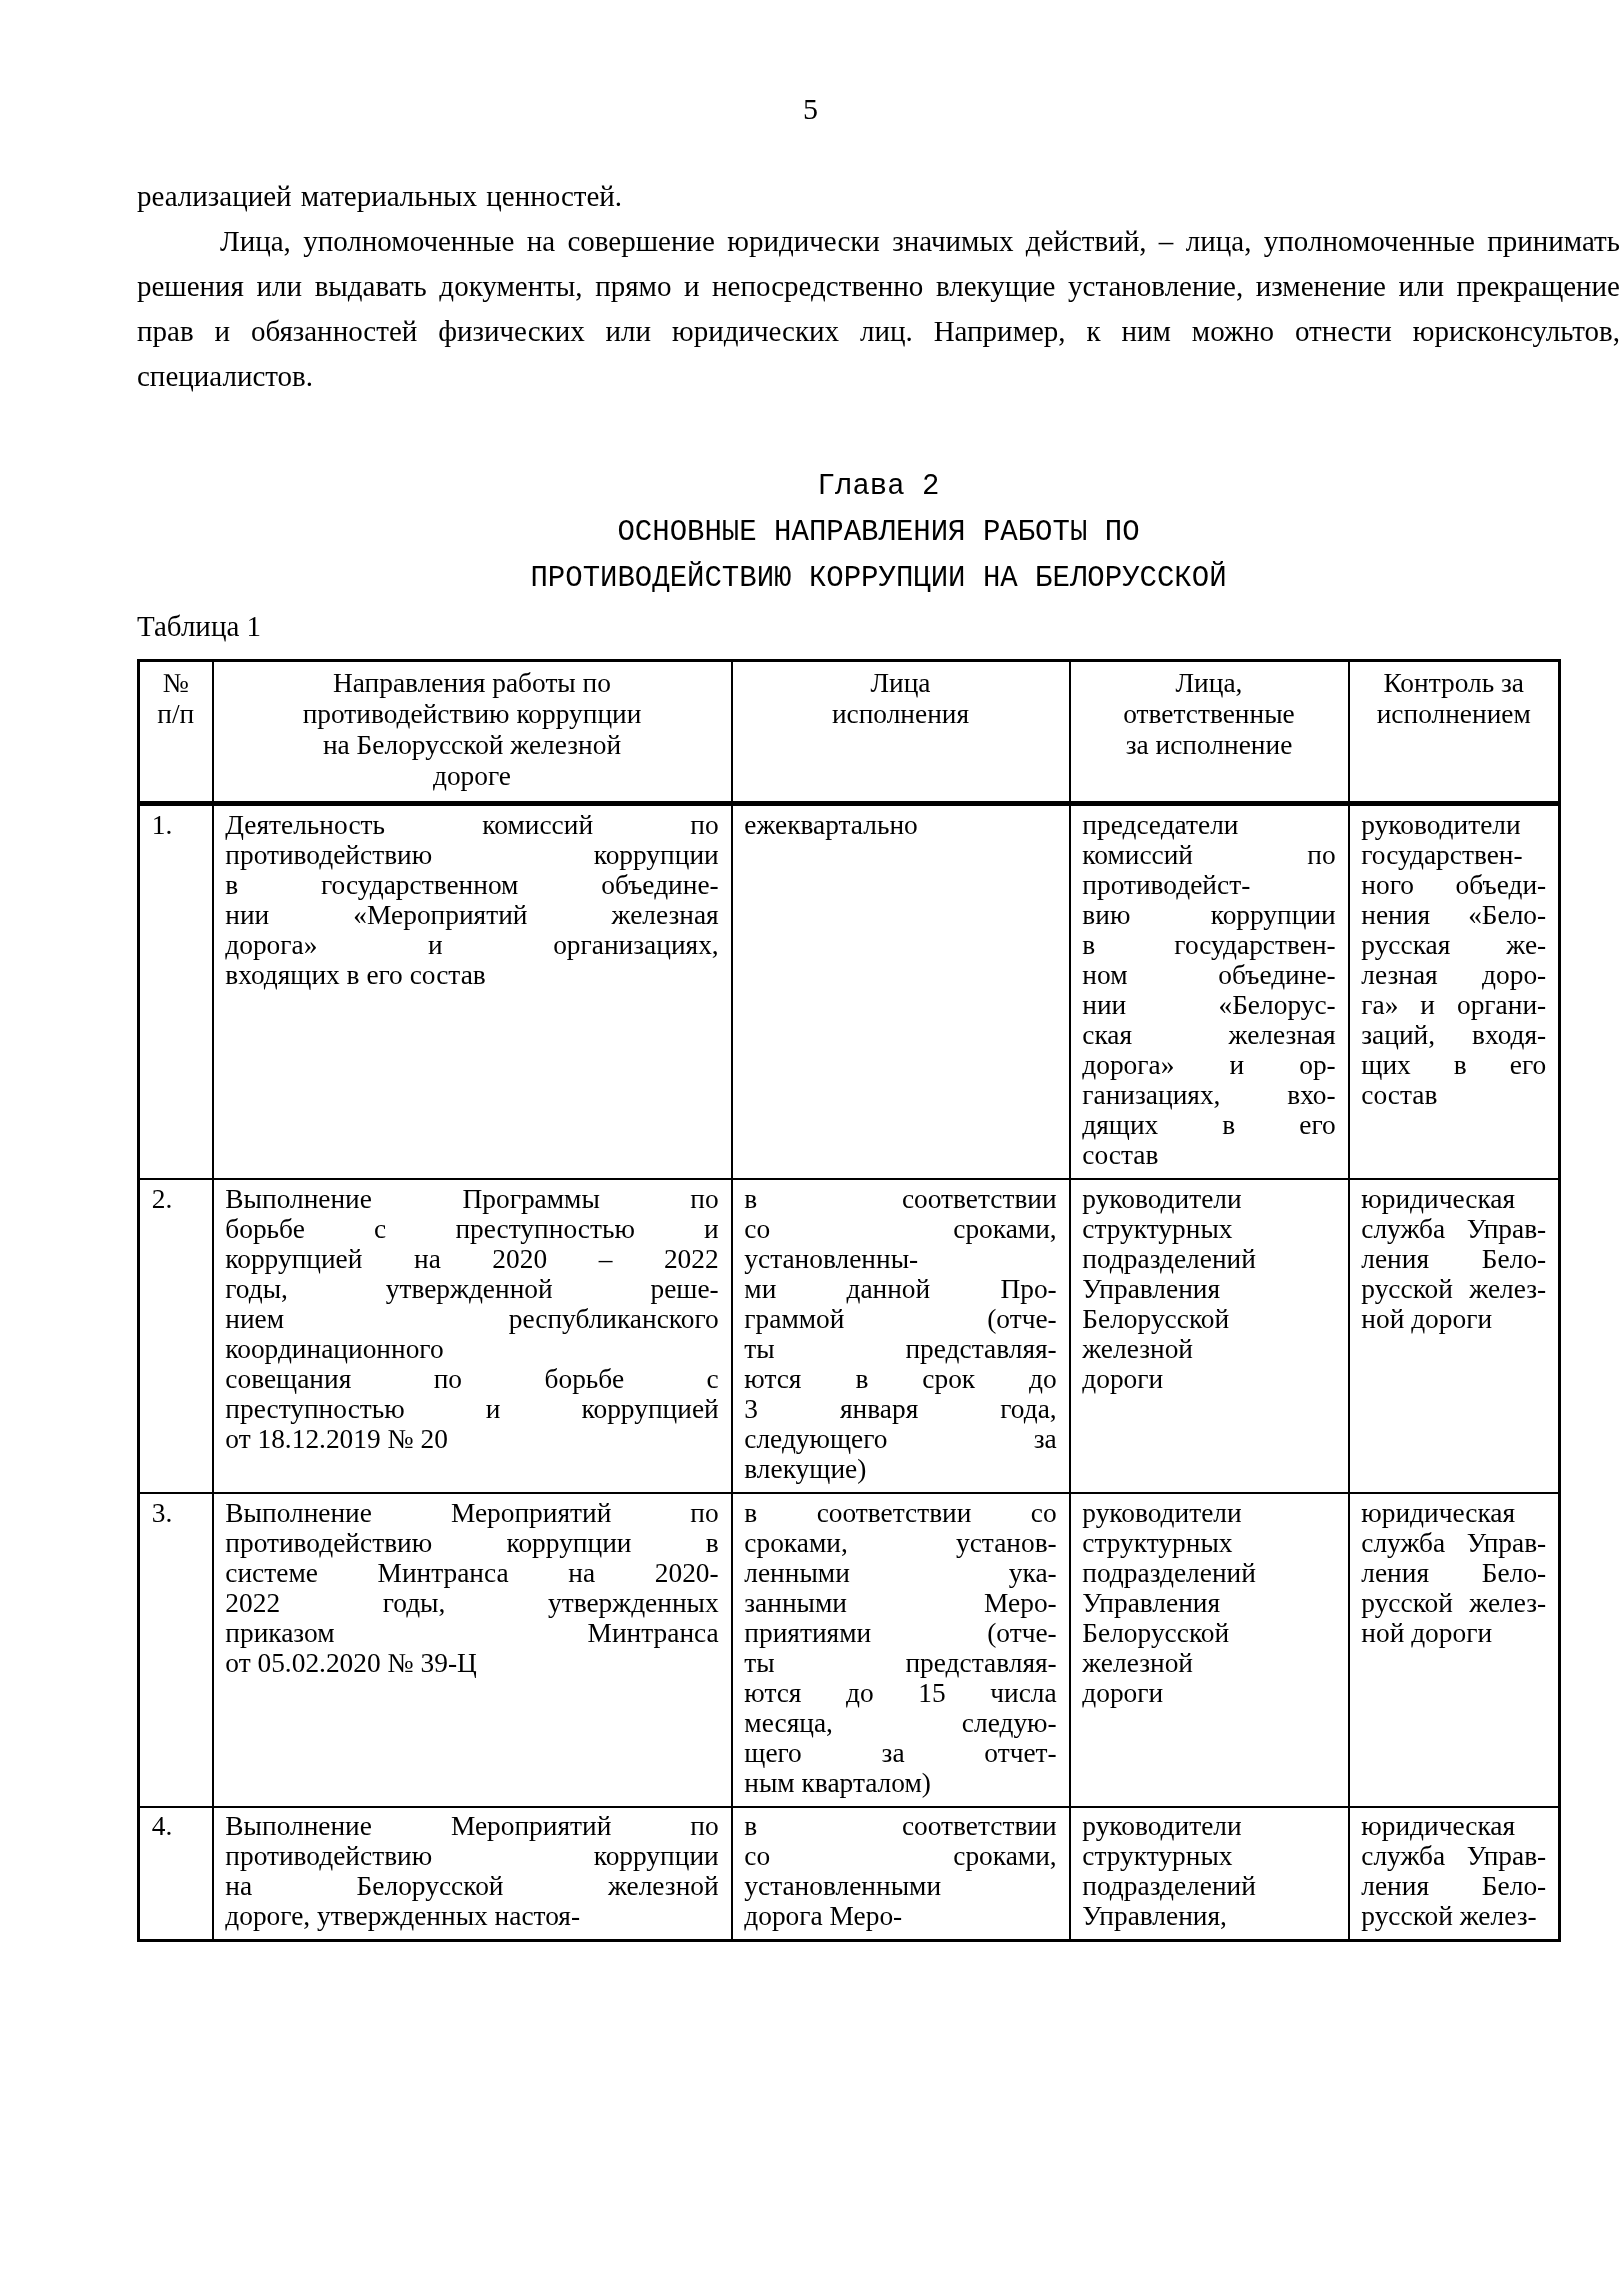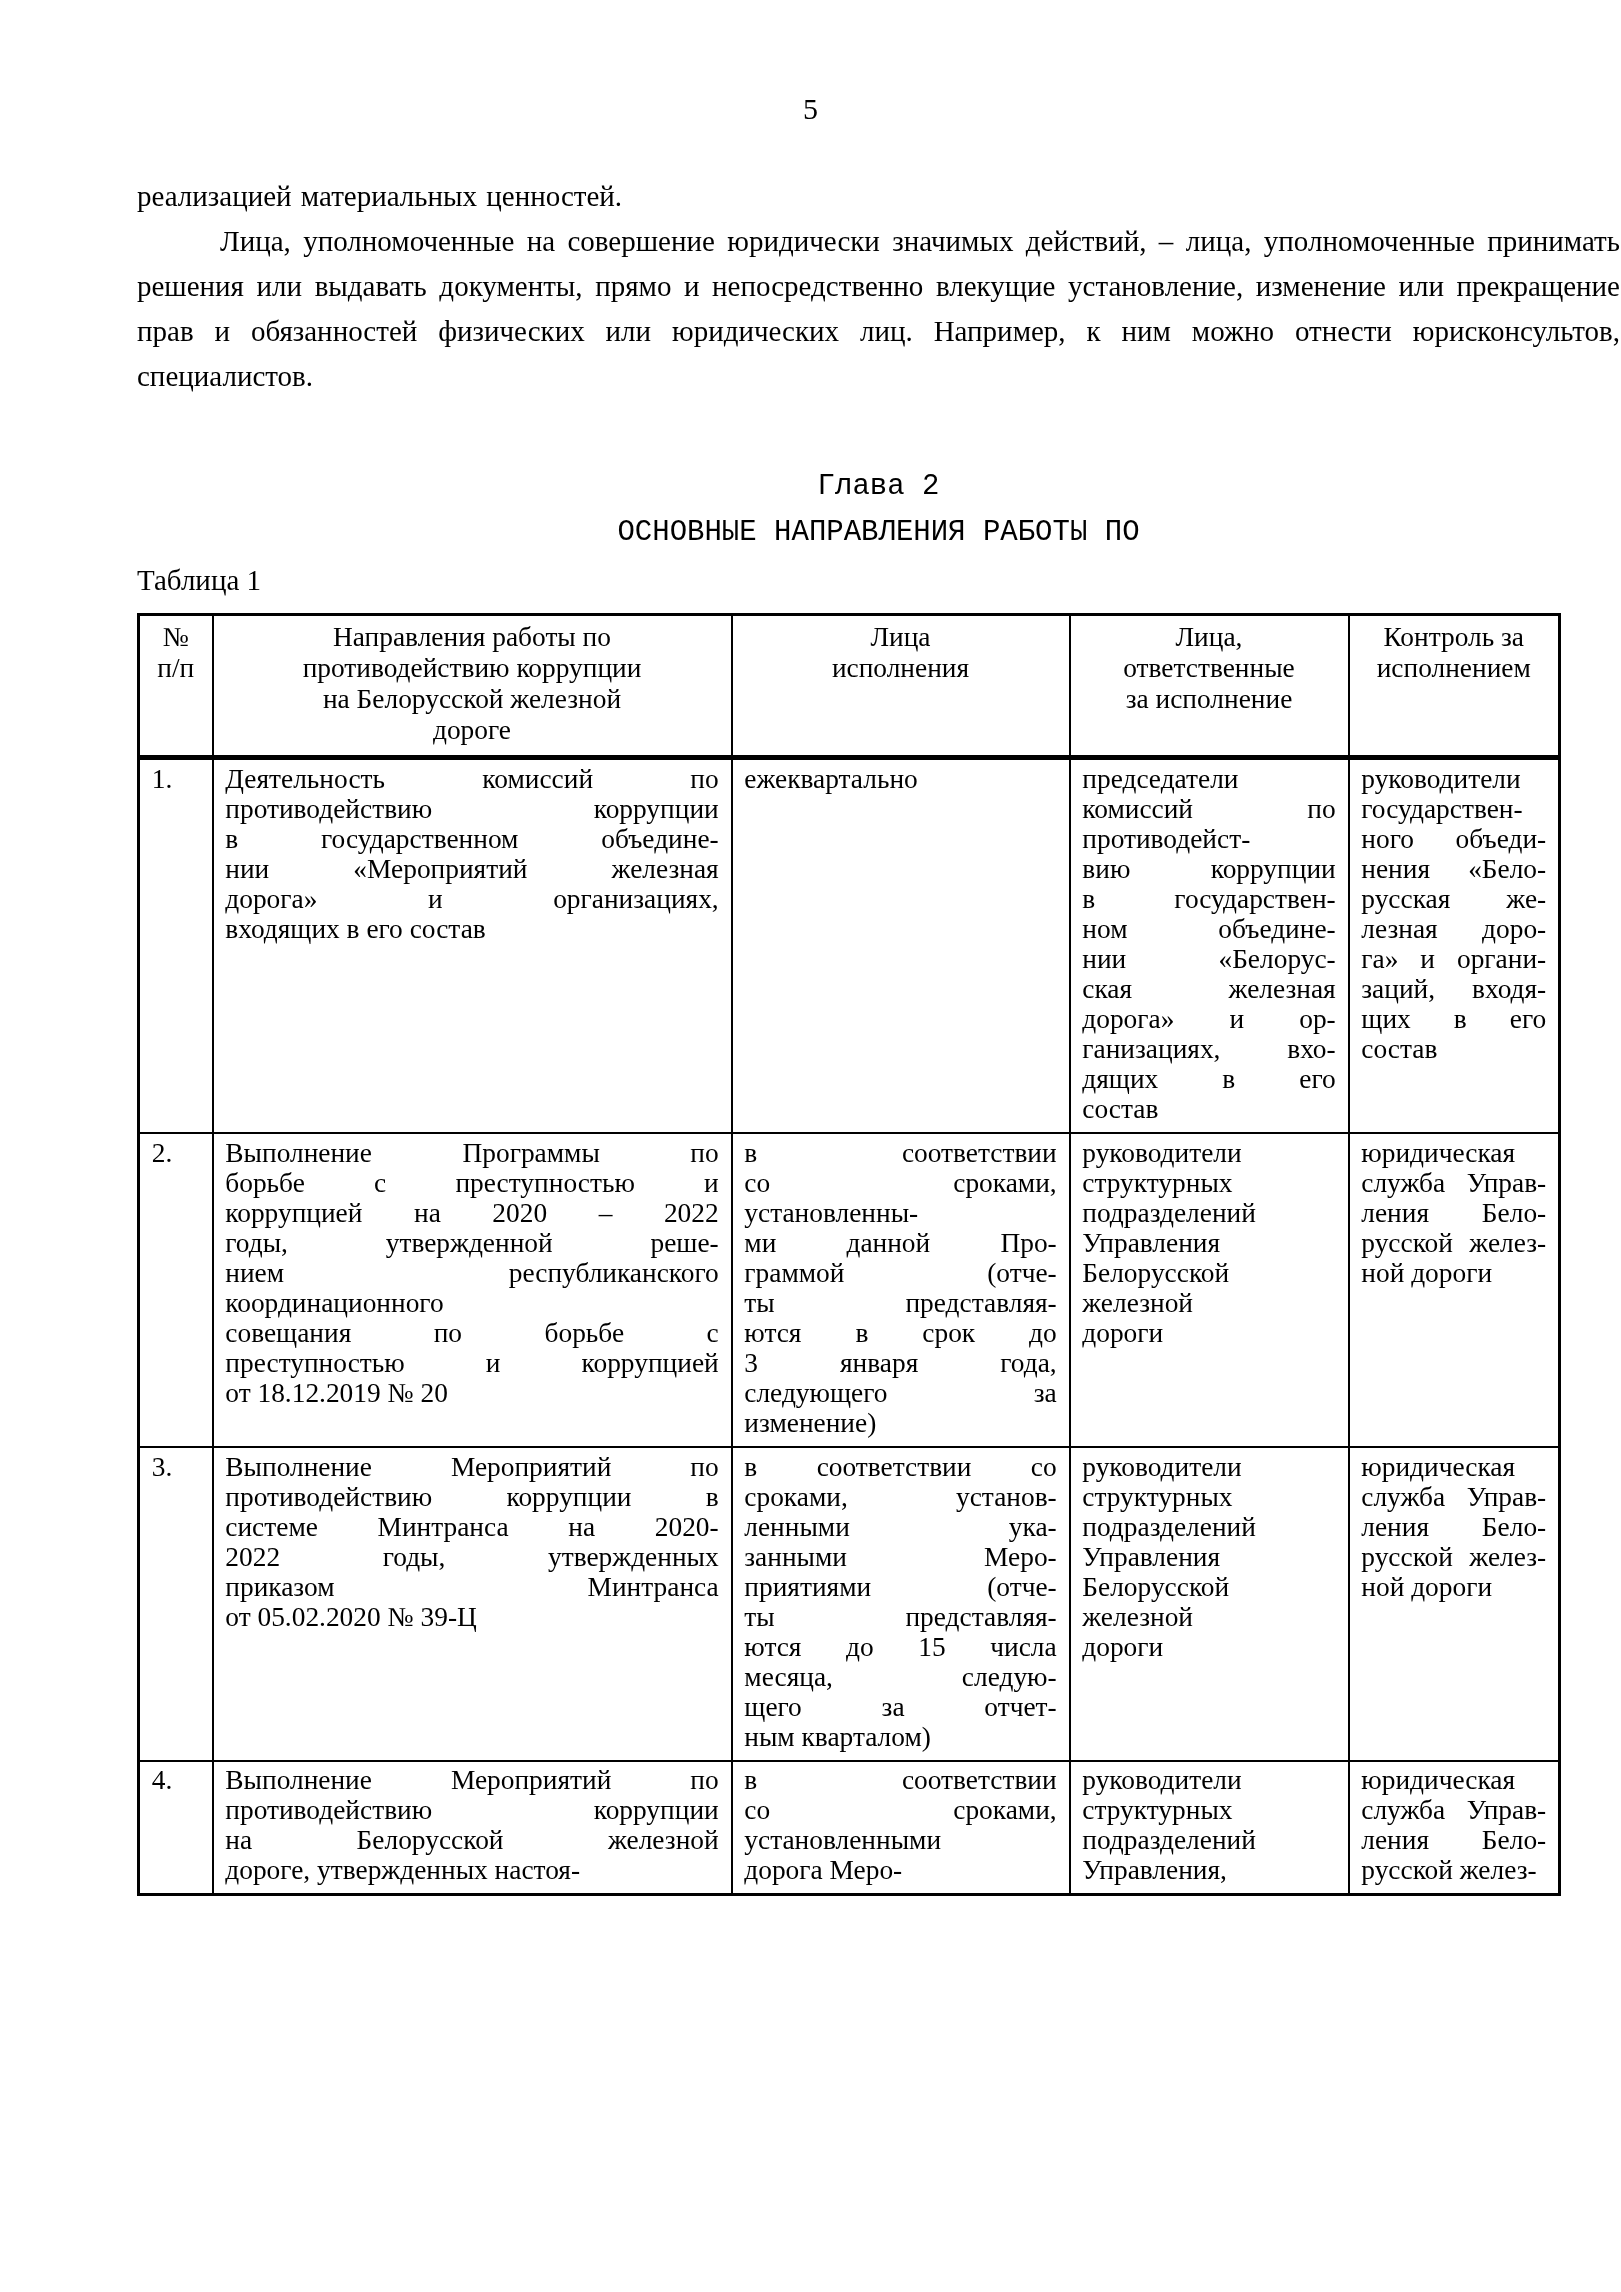--- a/index.html
+++ b/index.html
@@ -82,20 +82,21 @@
 <body>
 
 <div class="page">
   <div class="pagenum">5</div>
   <div class="content">
     <p class="para noindent">реализацией материальных ценностей.</p>
     <p class="para">Лица, уполномоченные на совершение юридически значимых действий, – лица, уполномоченные принимать решения или выдавать документы, прямо и непосредственно влекущие установление, изменение или прекращение прав и обязанностей физических или юридических лиц. Например, к ним можно отнести юрисконсультов, специалистов.</p>
     <div class="chapter" id="chapter">
         <div>Глава 2</div>
         <div>ОСНОВНЫЕ НАПРАВЛЕНИЯ РАБОТЫ ПО</div>
+        <div>ПРОТИВОДЕЙСТВИЮ КОРРУПЦИИ НА БЕЛОРУССКОЙ</div>
       </div>
     <div class="tcaption">Таблица 1</div>
     <table class="doc-table">
       <colgroup>
         <col style="width:74px">
         <col style="width:519px">
         <col style="width:338px">
         <col style="width:279px">
         <col style="width:211px">
       </colgroup>
@@ -187,21 +188,21 @@
             <td class="c-term">
               <div class="ln j">в соответствии</div>
               <div class="ln j">со сроками,</div>
               <div class="ln j">установленны-</div>
               <div class="ln j">ми данной Про-</div>
               <div class="ln j">граммой (отче-</div>
               <div class="ln j">ты представляя-</div>
               <div class="ln j">ются в срок до</div>
               <div class="ln j">3 января года,</div>
               <div class="ln j">следующего за</div>
-              <div class="ln">изменение)</div>
+              <div class="ln">влекущие)</div>
             </td>
             <td class="c-responsible">
               <div class="ln j">руководители</div>
               <div class="ln j">структурных</div>
               <div class="ln j">подразделений</div>
               <div class="ln j">Управления</div>
               <div class="ln j">Белорусской</div>
               <div class="ln j">железной</div>
               <div class="ln">дороги</div>
             </td>

